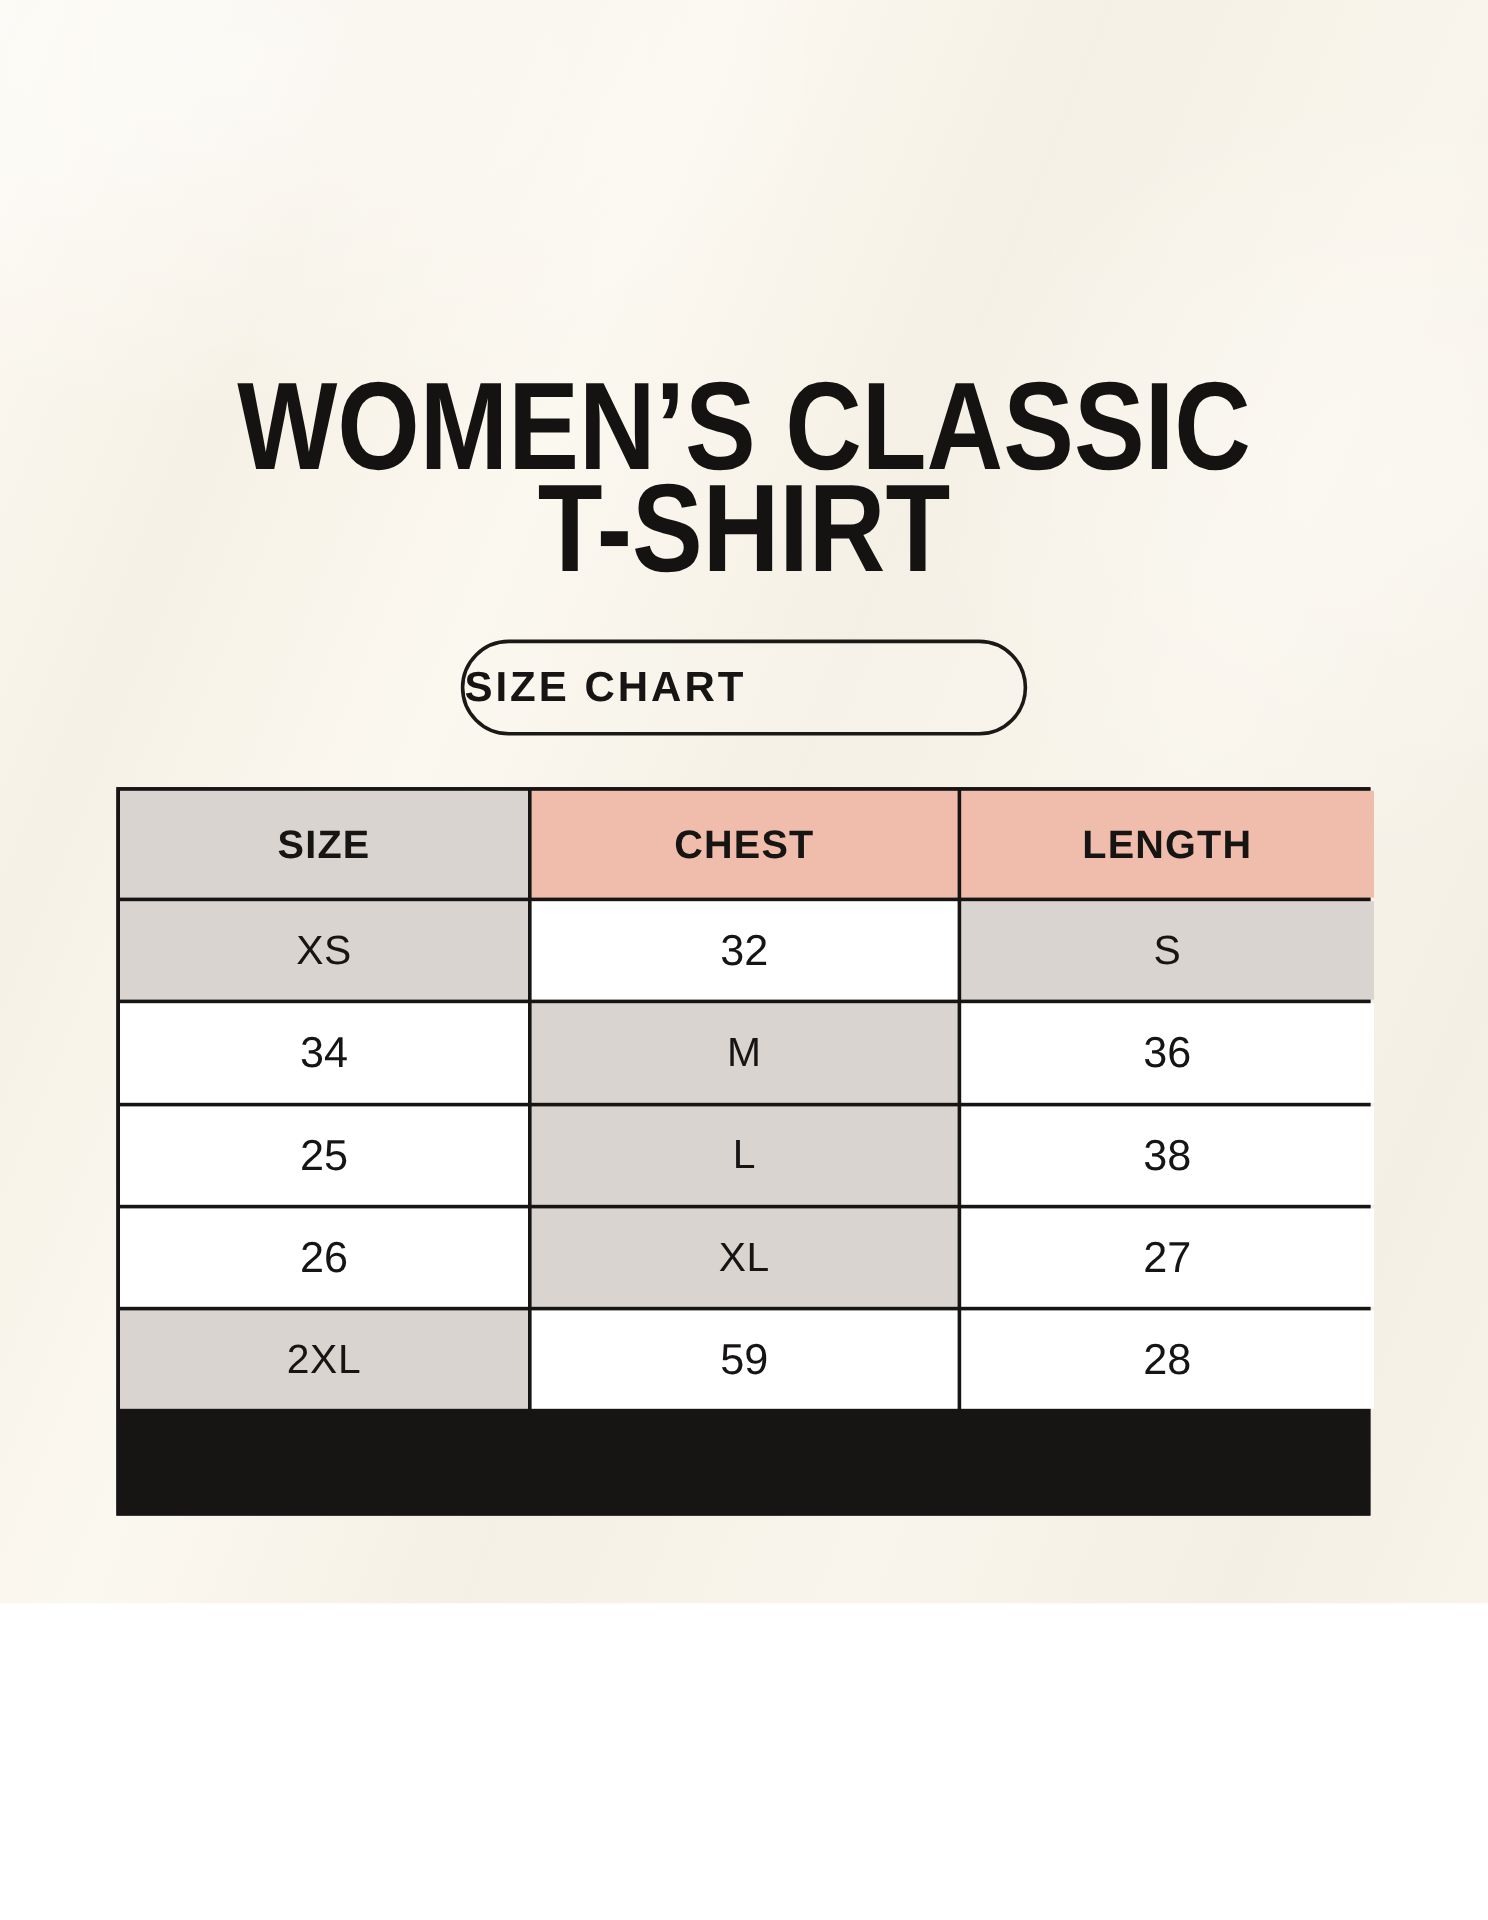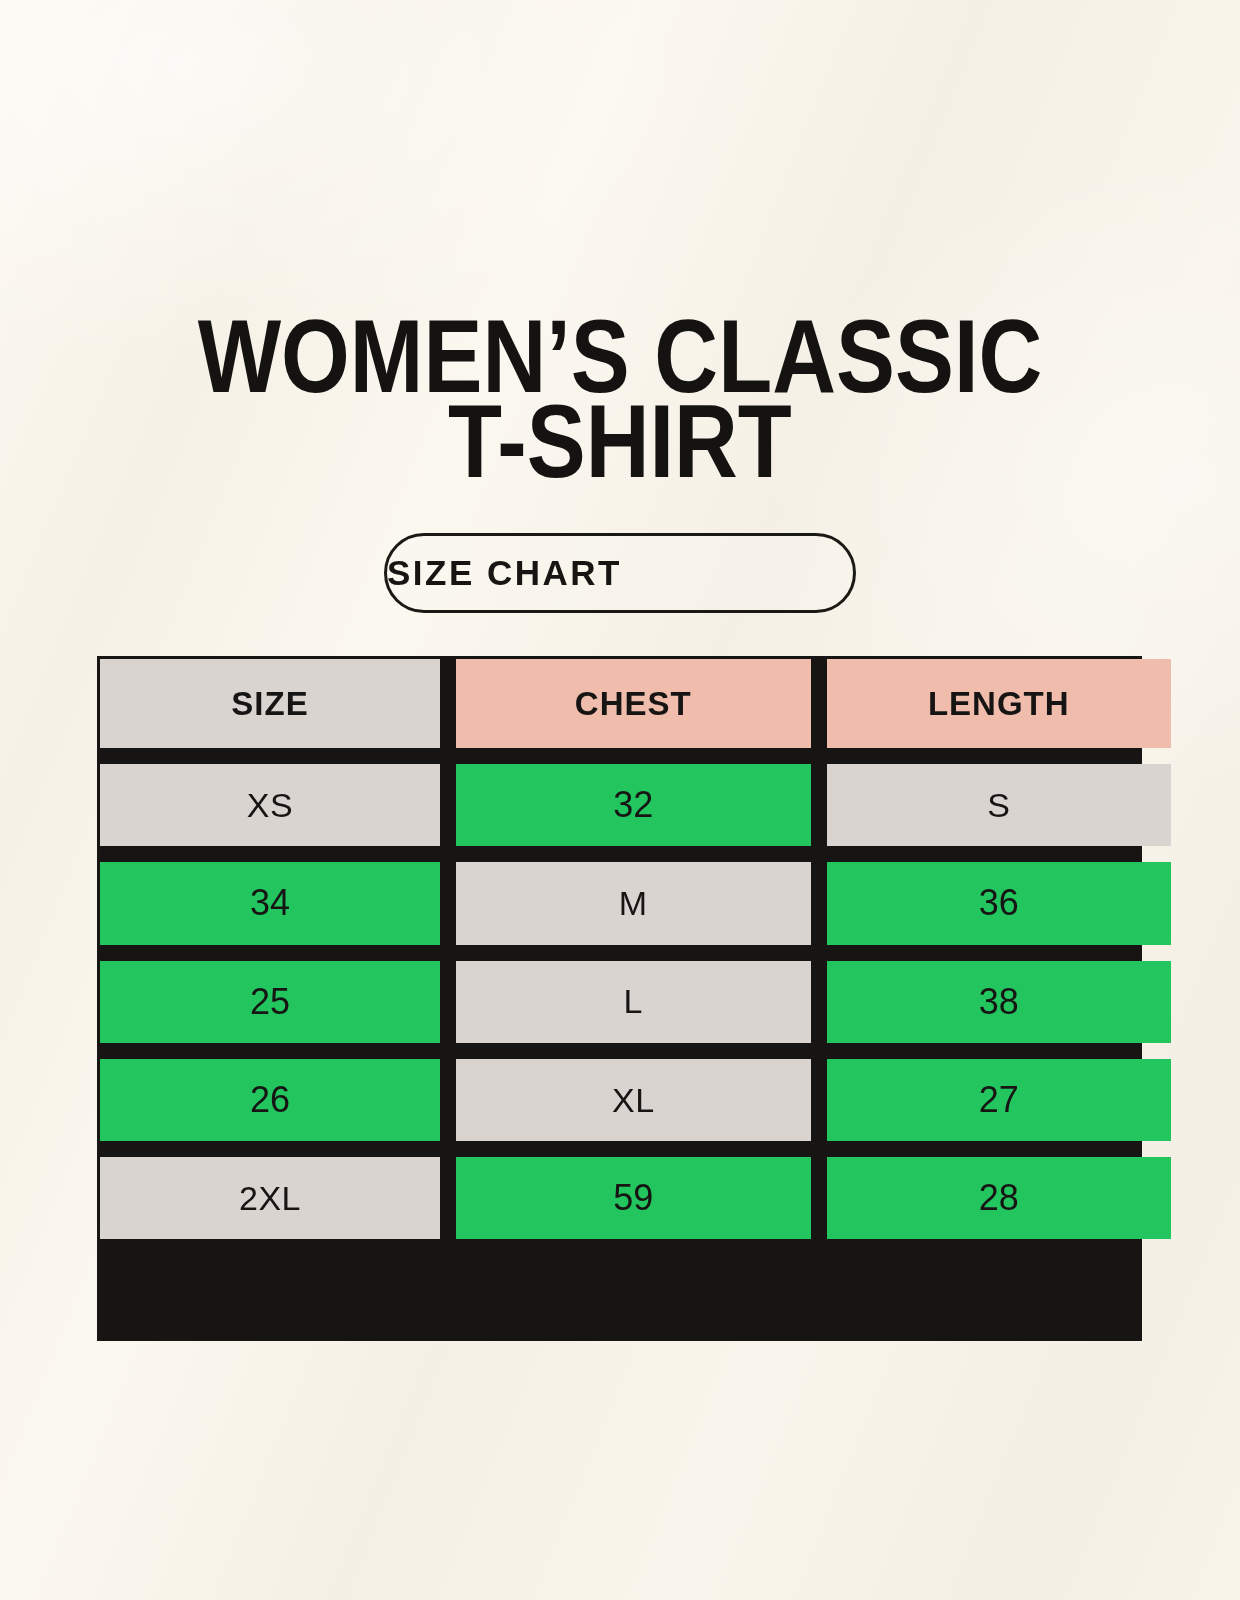--- a/index.html
+++ b/index.html
@@ -4,21 +4,21 @@
 <style>
   * { margin: 0; padding: 0; box-sizing: border-box; }
   html, body { width: 1240px; height: 1600px; }
   body {
     font-family: "Liberation Sans", sans-serif;
     color: #161514;
   }
   .canvas {
     position: relative;
     width: 1240px;
-    height: 1600px;
+    height: 1336px;
     overflow: hidden;
     background:
       linear-gradient(112deg,
         #fcf9f2 0%, #f6f1e6 18%,
         #fbf8f0 34%, #f5f0e5 52%,
         #f9f5ec 70%, #f4efe4 88%, #f8f4ea 100%);
   }
   .canvas::before {
     content: "";
     position: absolute;
@@ -68,29 +68,29 @@
   }
 
   .size-table {
     position: absolute;
     left: 97px;
     top: 656px;
     width: 1045px;
     display: grid;
     grid-template-columns: 340px 354.5px 344.5px;
     grid-template-rows: 89px repeat(6, 82.3px);
-    gap: 16px;
+    gap: 3px;
     background-color: #161514;
     border: 3.5px solid #161514;
   }
   .cell {
     display: flex;
     align-items: center;
     justify-content: center;
-    background: #22c55e;
+    background: #ffffff;
   }
   .cell.col-size { background: #dad4d1; }
   .cell.head { background: #f0bcac; font-weight: 700; font-size: 33px; letter-spacing: 1px; }
   .cell.head.col-size { background: #dad4d1; }
   .cell .size-label { font-weight: 400; font-size: 34px; letter-spacing: 0.5px; }
   .cell .num { font-weight: 400; font-size: 36px; }
 
   .footnote {
     position: absolute;
     top: 1272px;

